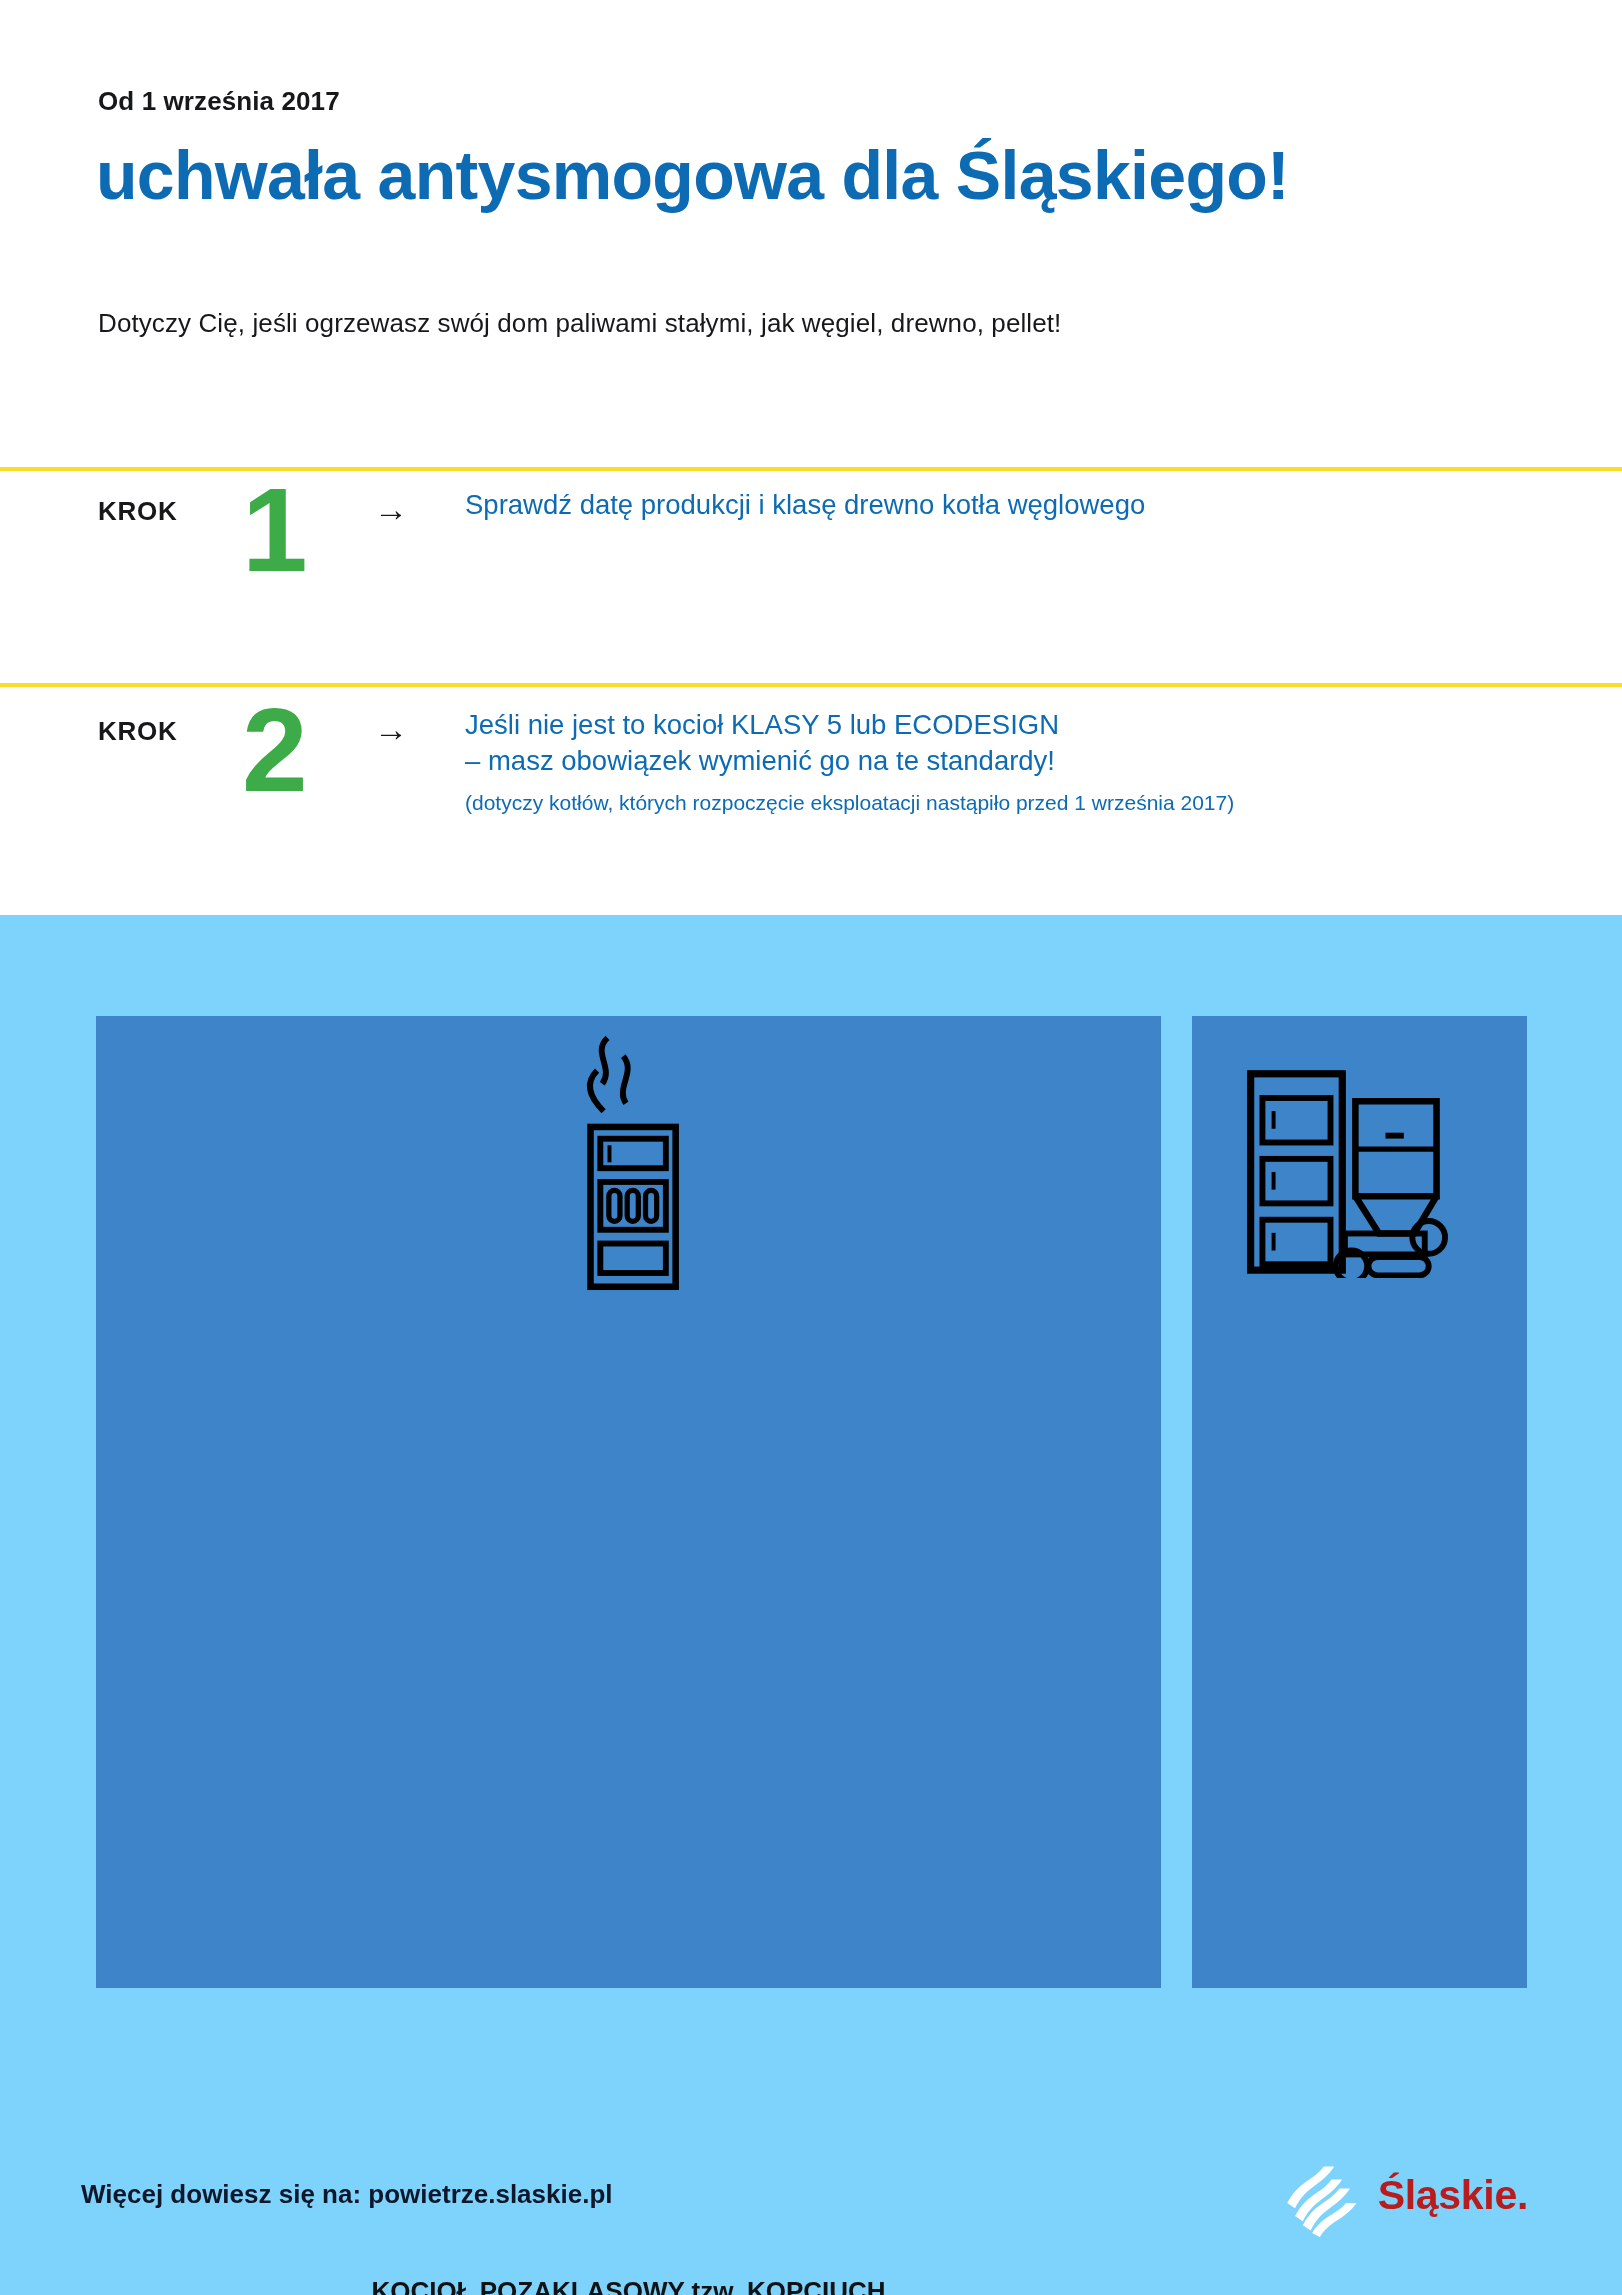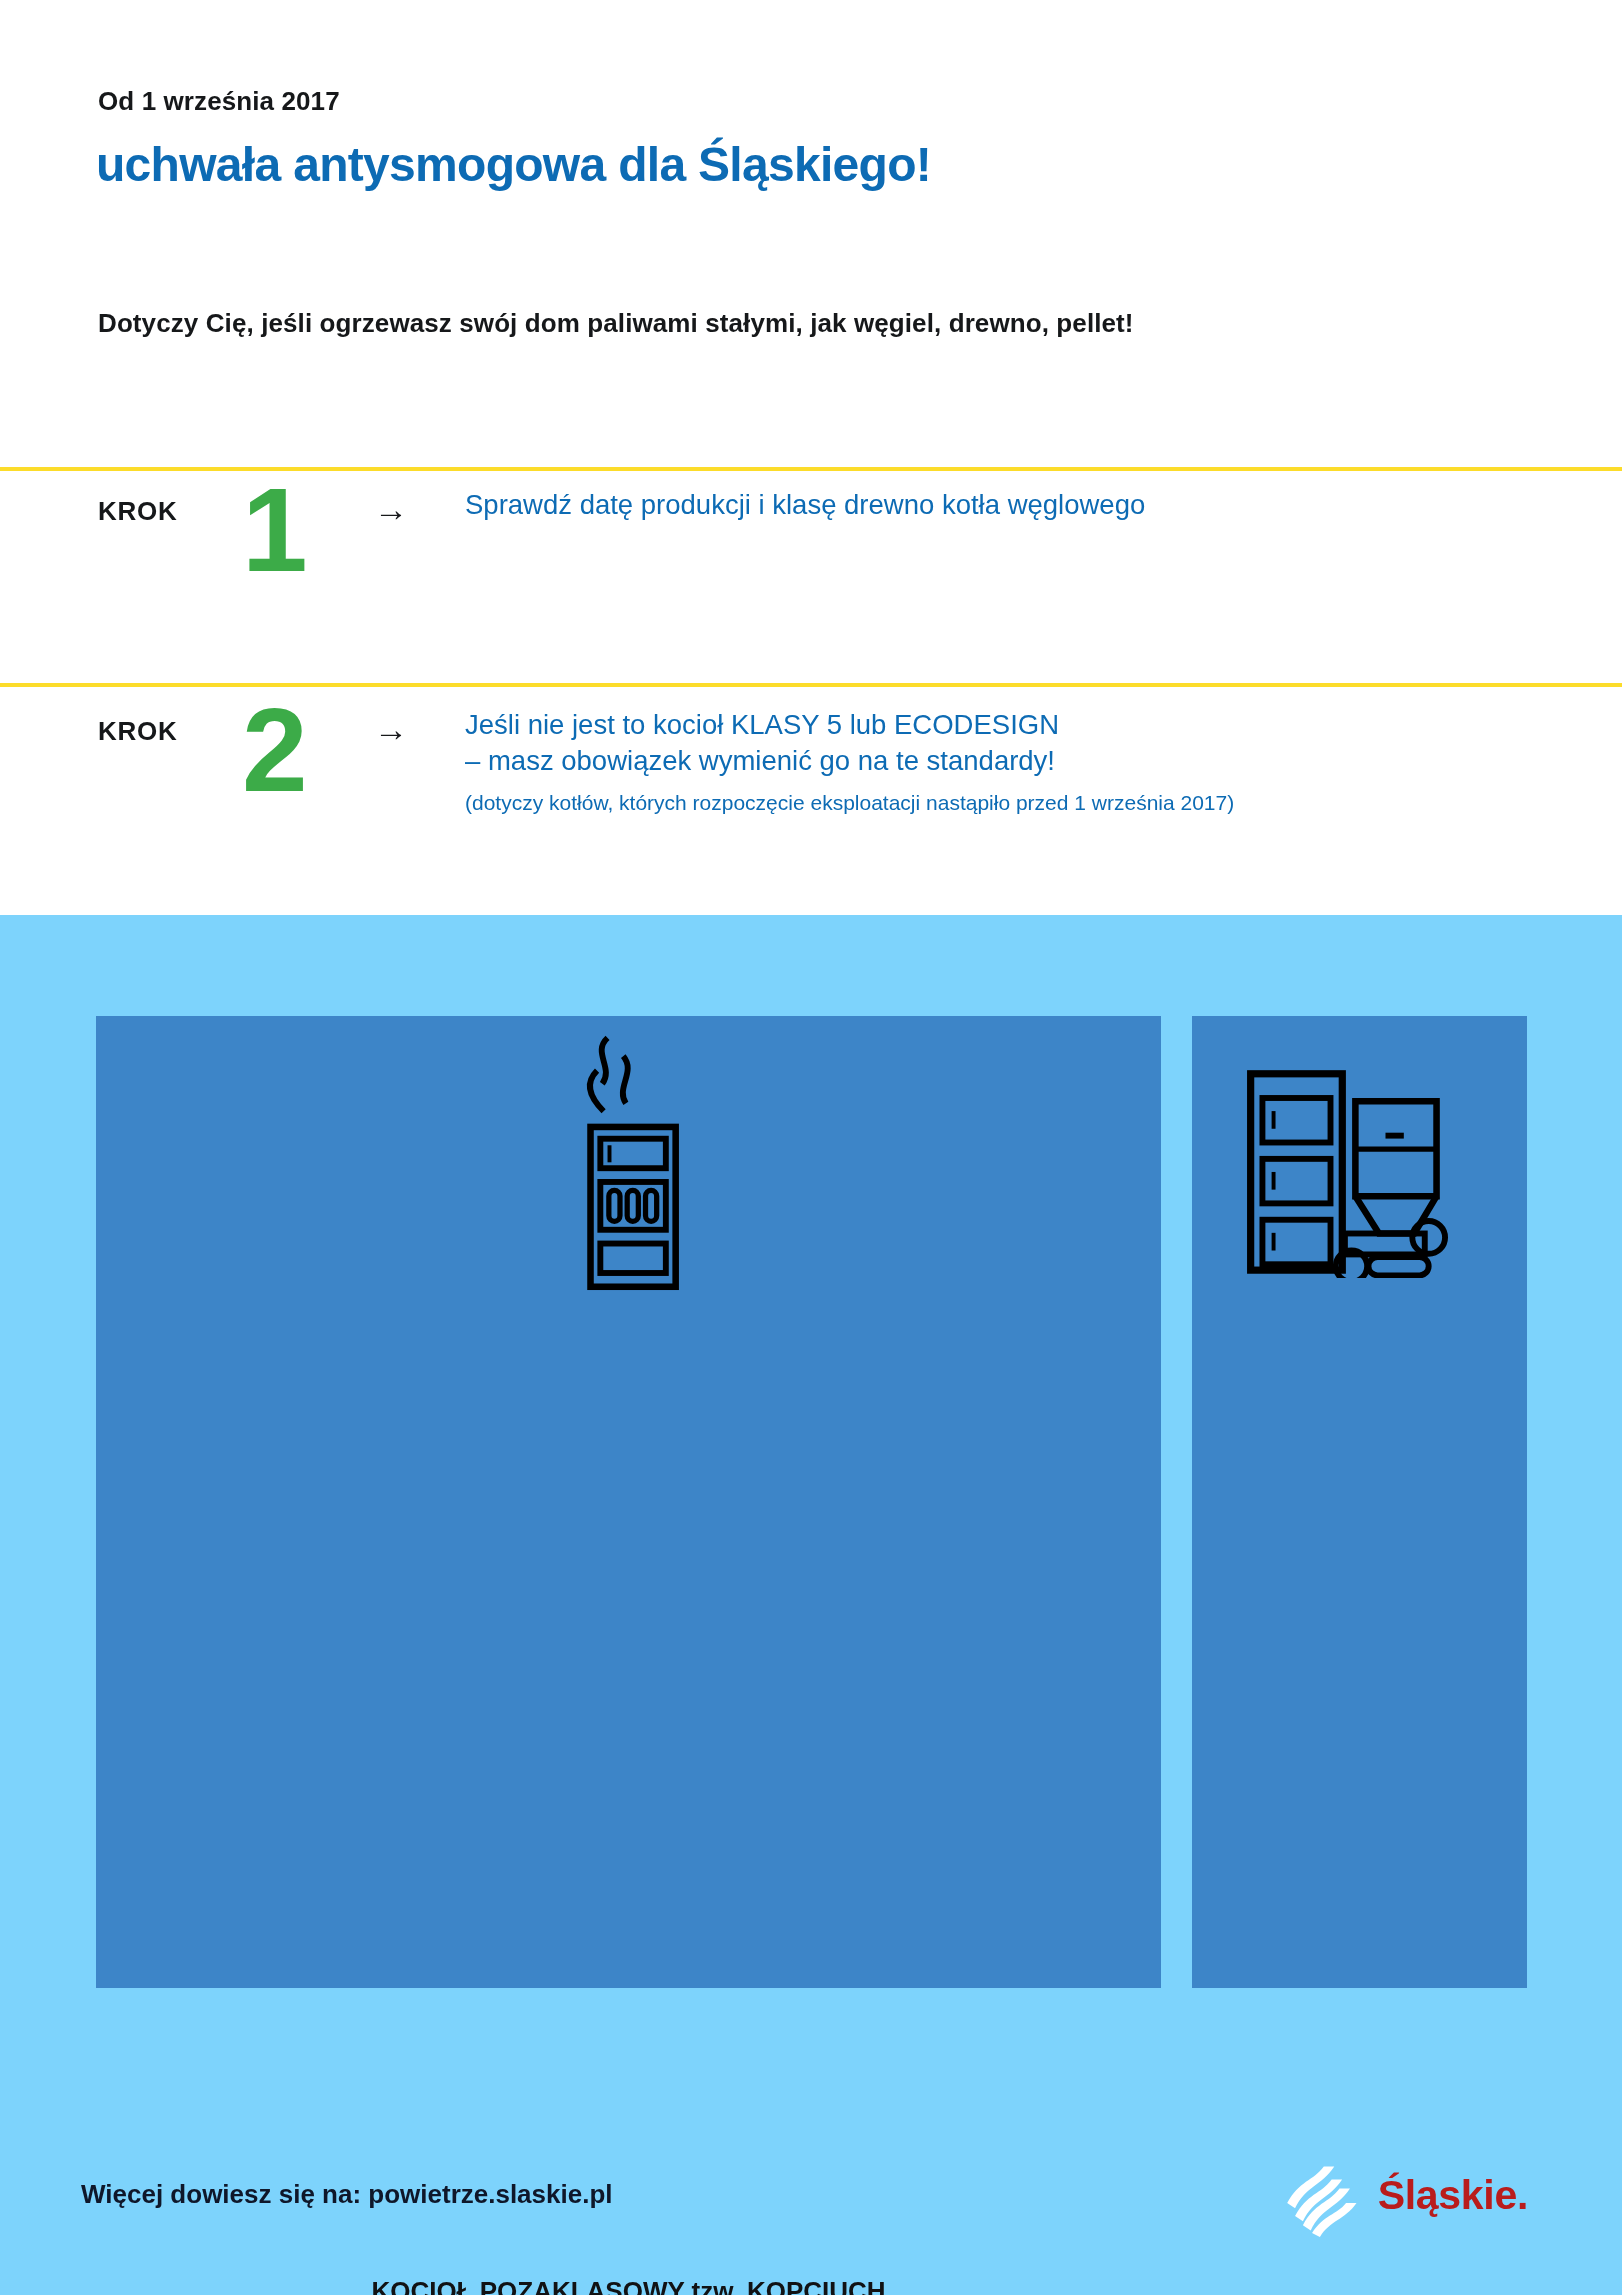--- a/index.html
+++ b/index.html
@@ -15,26 +15,26 @@
 
   
   .top{position:absolute;left:0;top:0;width:1570px;height:915px;background:#fff;}
 
   .kicker{
     position:absolute;left:98px;top:86px;
     font-size:26px;font-weight:bold;color:#16181a;letter-spacing:0.1px;
   }
   .title{
     position:absolute;left:96px;top:140px;
-    font-size:48px;font-weight:bold;color:#0D6BB4;
+    font-size:68px;font-weight:bold;color:#0D6BB4;
     letter-spacing:-0.7px;line-height:1.05;white-space:nowrap;
   }
   .subtitle{
     position:absolute;left:98px;top:308px;
-    font-size:26px;font-weight:bold;color:#16181a;letter-spacing:0.1px;
+    font-size:26px;font-weight:normal;color:#16181a;letter-spacing:0.1px;
   }
 
   .rule{
     position:absolute;left:0;width:1623px;height:3.9px;background:#FCDC2A;
   }
   .rule-1{top:467px;}
   .rule-2{top:683px;}
 
   .step{position:absolute;left:0;width:1623px;}
   .step-1{top:487px;}

